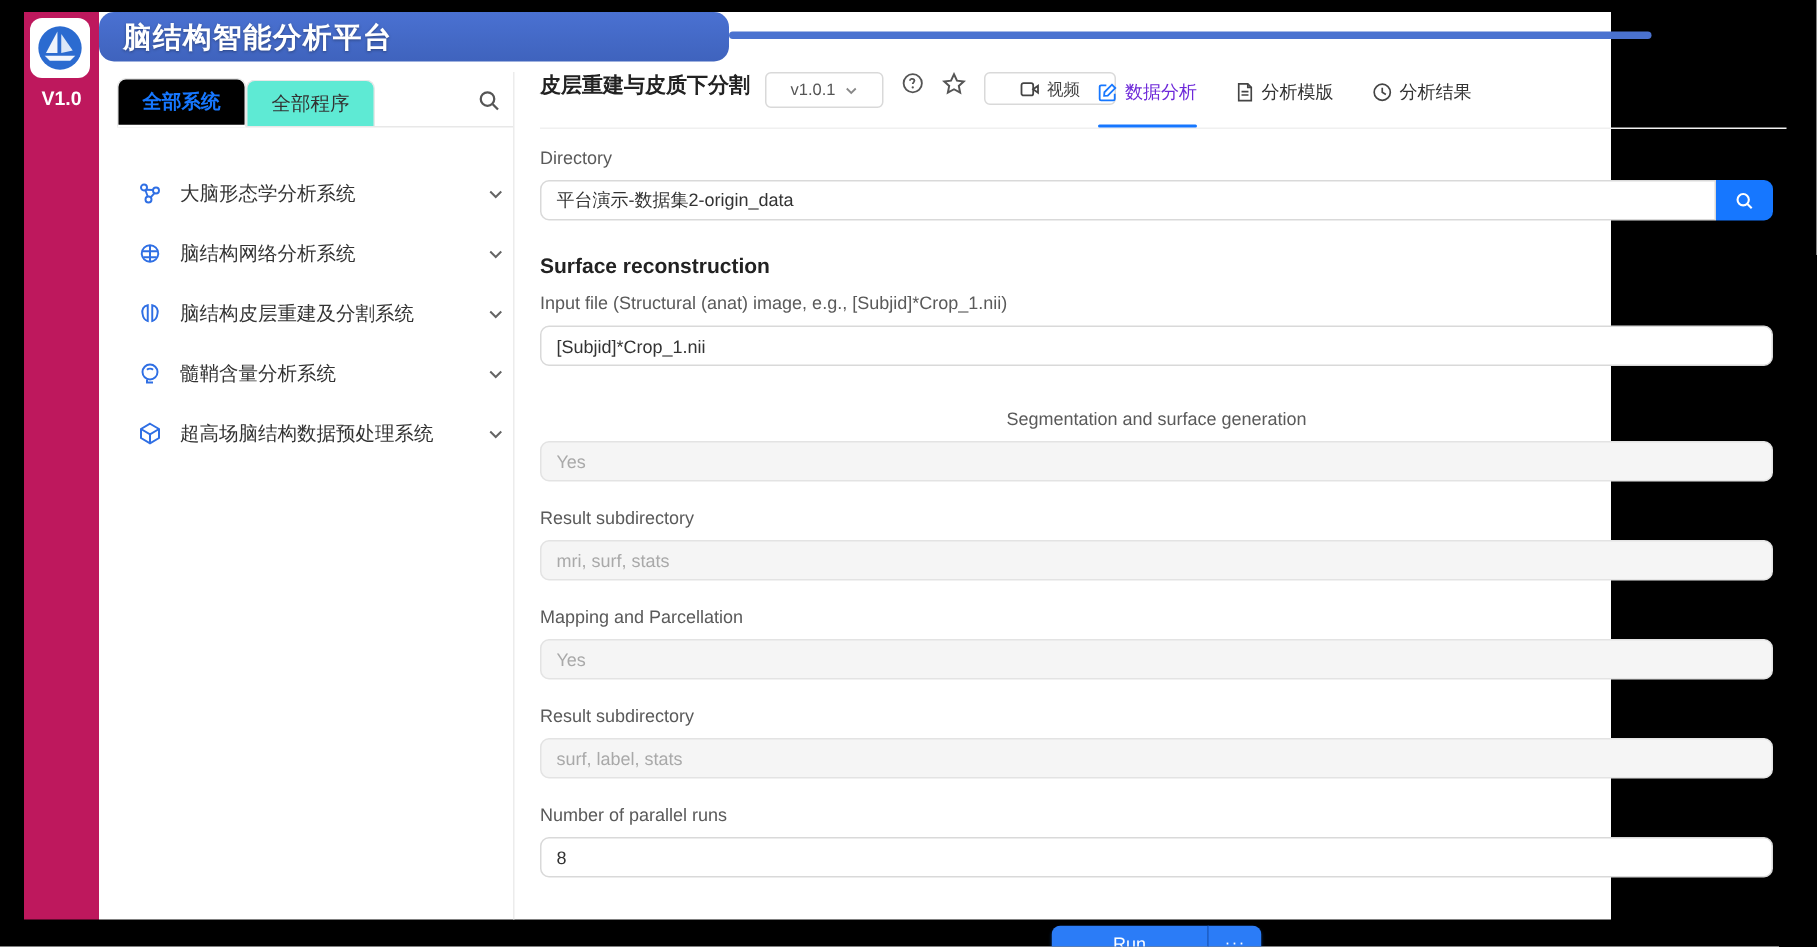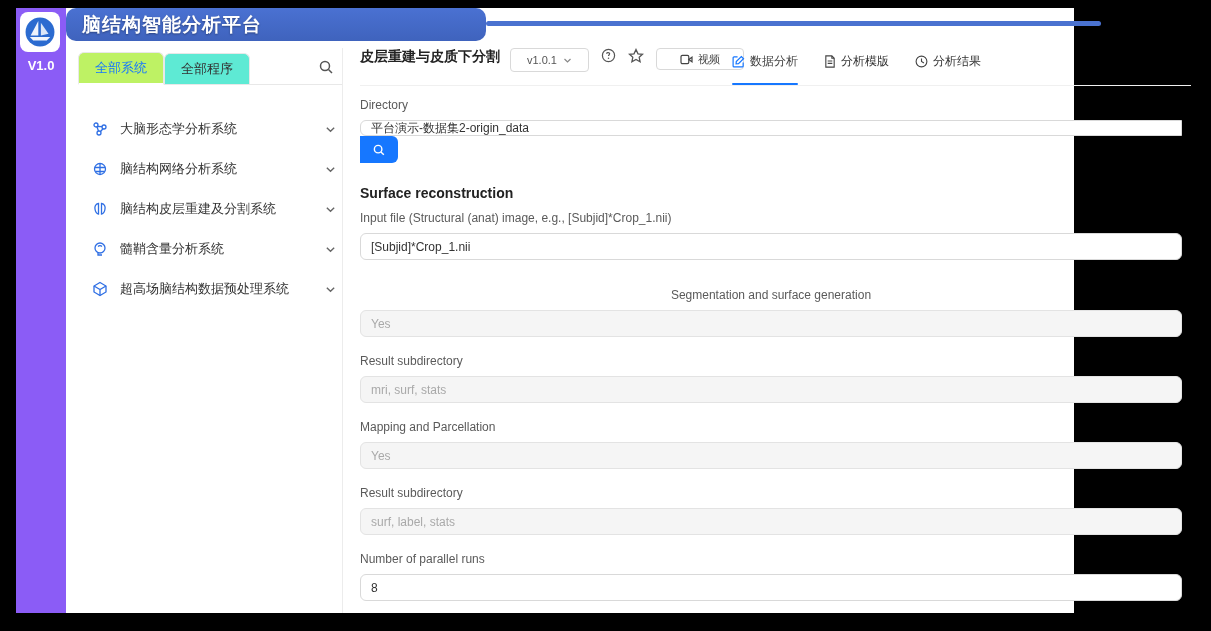--- a/index.html
+++ b/index.html
@@ -1,57 +1,57 @@
 <!DOCTYPE html>
 <html><head>
 <meta charset="utf-8">
 <style>
   html,body{margin:0;padding:0;}
   body{
     width:1211px;height:631px;background:#000;position:relative;overflow:hidden;
     font-family:"Liberation Sans","DejaVu Sans",sans-serif;
   }
   
-  .side-strip{position:absolute;left:16px;top:8px;width:50px;height:605px;background:#8b5cf6;}
+  .side-strip{position:absolute;left:16px;top:8px;width:50px;height:605px;background:#be185d;}
   .app{position:absolute;left:66px;top:8px;width:1008px;height:605px;background:#fff;}
   .logo-box{position:absolute;left:4px;top:4px;width:40px;height:40px;background:#fff;border-radius:8px;display:flex;align-items:center;justify-content:center;}
   .ver-badge{position:absolute;left:0;top:50px;width:50px;text-align:center;color:#fff;font-weight:bold;font-size:13px;}
   
   .banner{position:absolute;left:0;top:0;width:420px;height:33px;background:linear-gradient(180deg,#4a71d2,#3f63bd);border-radius:10px;display:flex;align-items:center;padding-left:16px;box-sizing:border-box;}
   .banner-title{color:#fff;font-size:19px;font-weight:bold;letter-spacing:1px;text-shadow:0 1px 2px rgba(0,0,0,.35);}
   .banner-line{position:absolute;left:420px;top:13px;width:615px;height:5px;background:#4a72d0;border-radius:3px;}
   
   .side-panel{position:absolute;left:12px;top:44px;width:264px;}
   .side-tabs{display:flex;align-items:flex-end;height:32px;border-bottom:1px solid #e8e8e8;position:relative;}
   .side-tab{height:30px;line-height:30px;padding:0 16px;font-size:13px;border:1px solid #e8e8e8;border-bottom:none;border-radius:6px 6px 0 0;background:#5eead4;color:#333;cursor:pointer;}
-  .side-tab.active{background:#bef264;color:#1677ff;font-weight:normal;position:relative;top:1px;border-bottom:2px solid #fff;}
+  .side-tab.active{background:#000000;color:#1677ff;font-weight:bold;position:relative;top:1px;border-bottom:2px solid #fff;}
   .side-search{position:absolute;right:8px;top:7px;}
   .side-menu{margin-top:24px;}
   .side-item{display:flex;align-items:center;height:40px;padding:0 6px 0 14px;font-size:13px;color:#333;cursor:pointer;}
   .side-item .mi{width:16px;height:16px;margin-right:12px;flex:0 0 16px;}
   .side-item .lbl{flex:1;}
   .v-divider{position:absolute;left:276px;top:40px;bottom:0;width:1px;background:#ececec;}
   
   .main{position:absolute;left:294px;top:40px;width:831px;}
   .main-header{display:flex;align-items:flex-start;height:30px;position:relative;}
   .main-title{font-size:14px;font-weight:bold;color:#222;margin-right:10px;}
   .ver-select{display:flex;align-items:center;gap:6px;border:1px solid #d9d9d9;border-radius:4px;height:22px;padding:0 16px;font-size:11px;color:#555;cursor:pointer;background:#fff;}
   .icon-btn{margin-left:12px;display:flex;align-items:center;color:#555;cursor:pointer;background:none;border:none;padding:0;font-size:15px;}
   .video-btn{margin-left:12px;display:flex;align-items:center;gap:5px;border:1px solid #d9d9d9;border-radius:4px;height:22px;padding:0 23px;font-size:11px;color:#444;background:#fff;cursor:pointer;}
   .header-tabs{position:absolute;left:372px;top:0;height:30px;display:flex;gap:26px;}
   .h-tab{display:flex;align-items:center;gap:5px;font-size:12px;color:#333;cursor:pointer;position:relative;padding-bottom:4px;}
-  .h-tab.active{color:#404040;}
+  .h-tab.active{color:#6d28d9;}
   .h-tab.active:after{content:"";position:absolute;left:0;right:0;bottom:-7px;height:2px;background:#1677ff;border-radius:1px;}
   .main-divider{border-bottom:1px solid #f0f0f0;margin-top:7px;}
   
   .form{margin-top:12px;width:822px;}
   .f-label{font-size:12px;color:#5a5a5a;margin:0 0 8px 0;}
   .f-input{width:100%;box-sizing:border-box;height:27px;border:1px solid #d9d9d9;border-radius:6px;background:#fff;color:#333;font-size:12px;padding:0 10px;font-family:"Liberation Sans","DejaVu Sans",sans-serif;outline:none;}
   .f-input:disabled{background:#f5f5f5;color:#a9a9a9;border-color:#e3e3e3;}
-  .dir-row{display:flex;width:100%;flex-direction:column;}
+  .dir-row{display:flex;width:100%;}
   .dir-row .f-input{border-radius:6px 0 0 6px;flex:1;}
   .dir-search-btn{width:38px;height:27px;background:#1677ff;border:none;border-radius:0 6px 6px 0;cursor:pointer;display:flex;align-items:center;justify-content:center;}
   .sec-title{font-size:14px;font-weight:bold;color:#222;margin:22px 0 10px 0;}
   .gap-lg{margin-top:28px;text-align:center;}
   .gap-md{margin-top:17px;}
   .run-row{margin-top:32px;display:flex;justify-content:center;}
   .run-btn{display:flex;height:24px;border-radius:6px;overflow:hidden;box-shadow:0 1px 2px rgba(22,119,255,.3);cursor:pointer;}
   .run-main{width:104px;background:#2b7cf7;color:#fff;font-size:12px;border:none;cursor:pointer;}
   .run-more{width:36px;background:#2b7cf7;color:#fff;font-size:11px;border:none;border-left:1px solid #1f66d8;cursor:pointer;letter-spacing:1px;}
   svg{display:block;}

